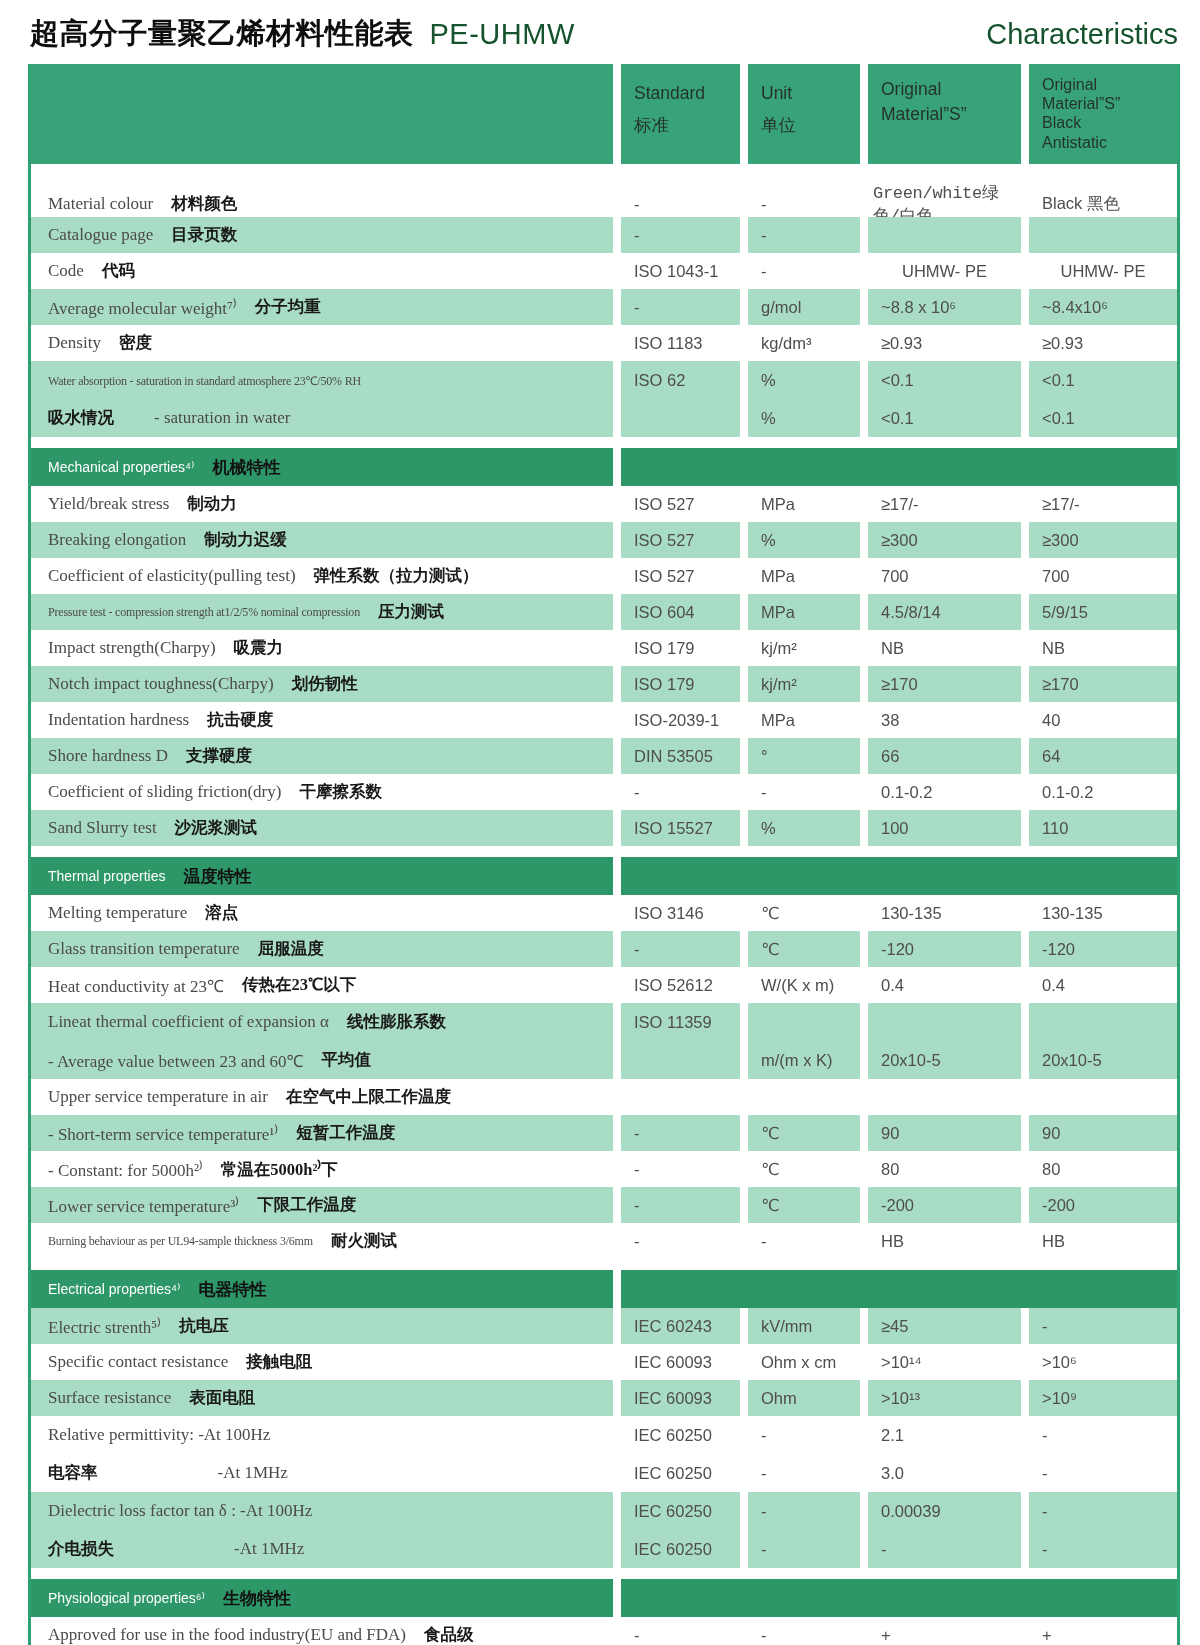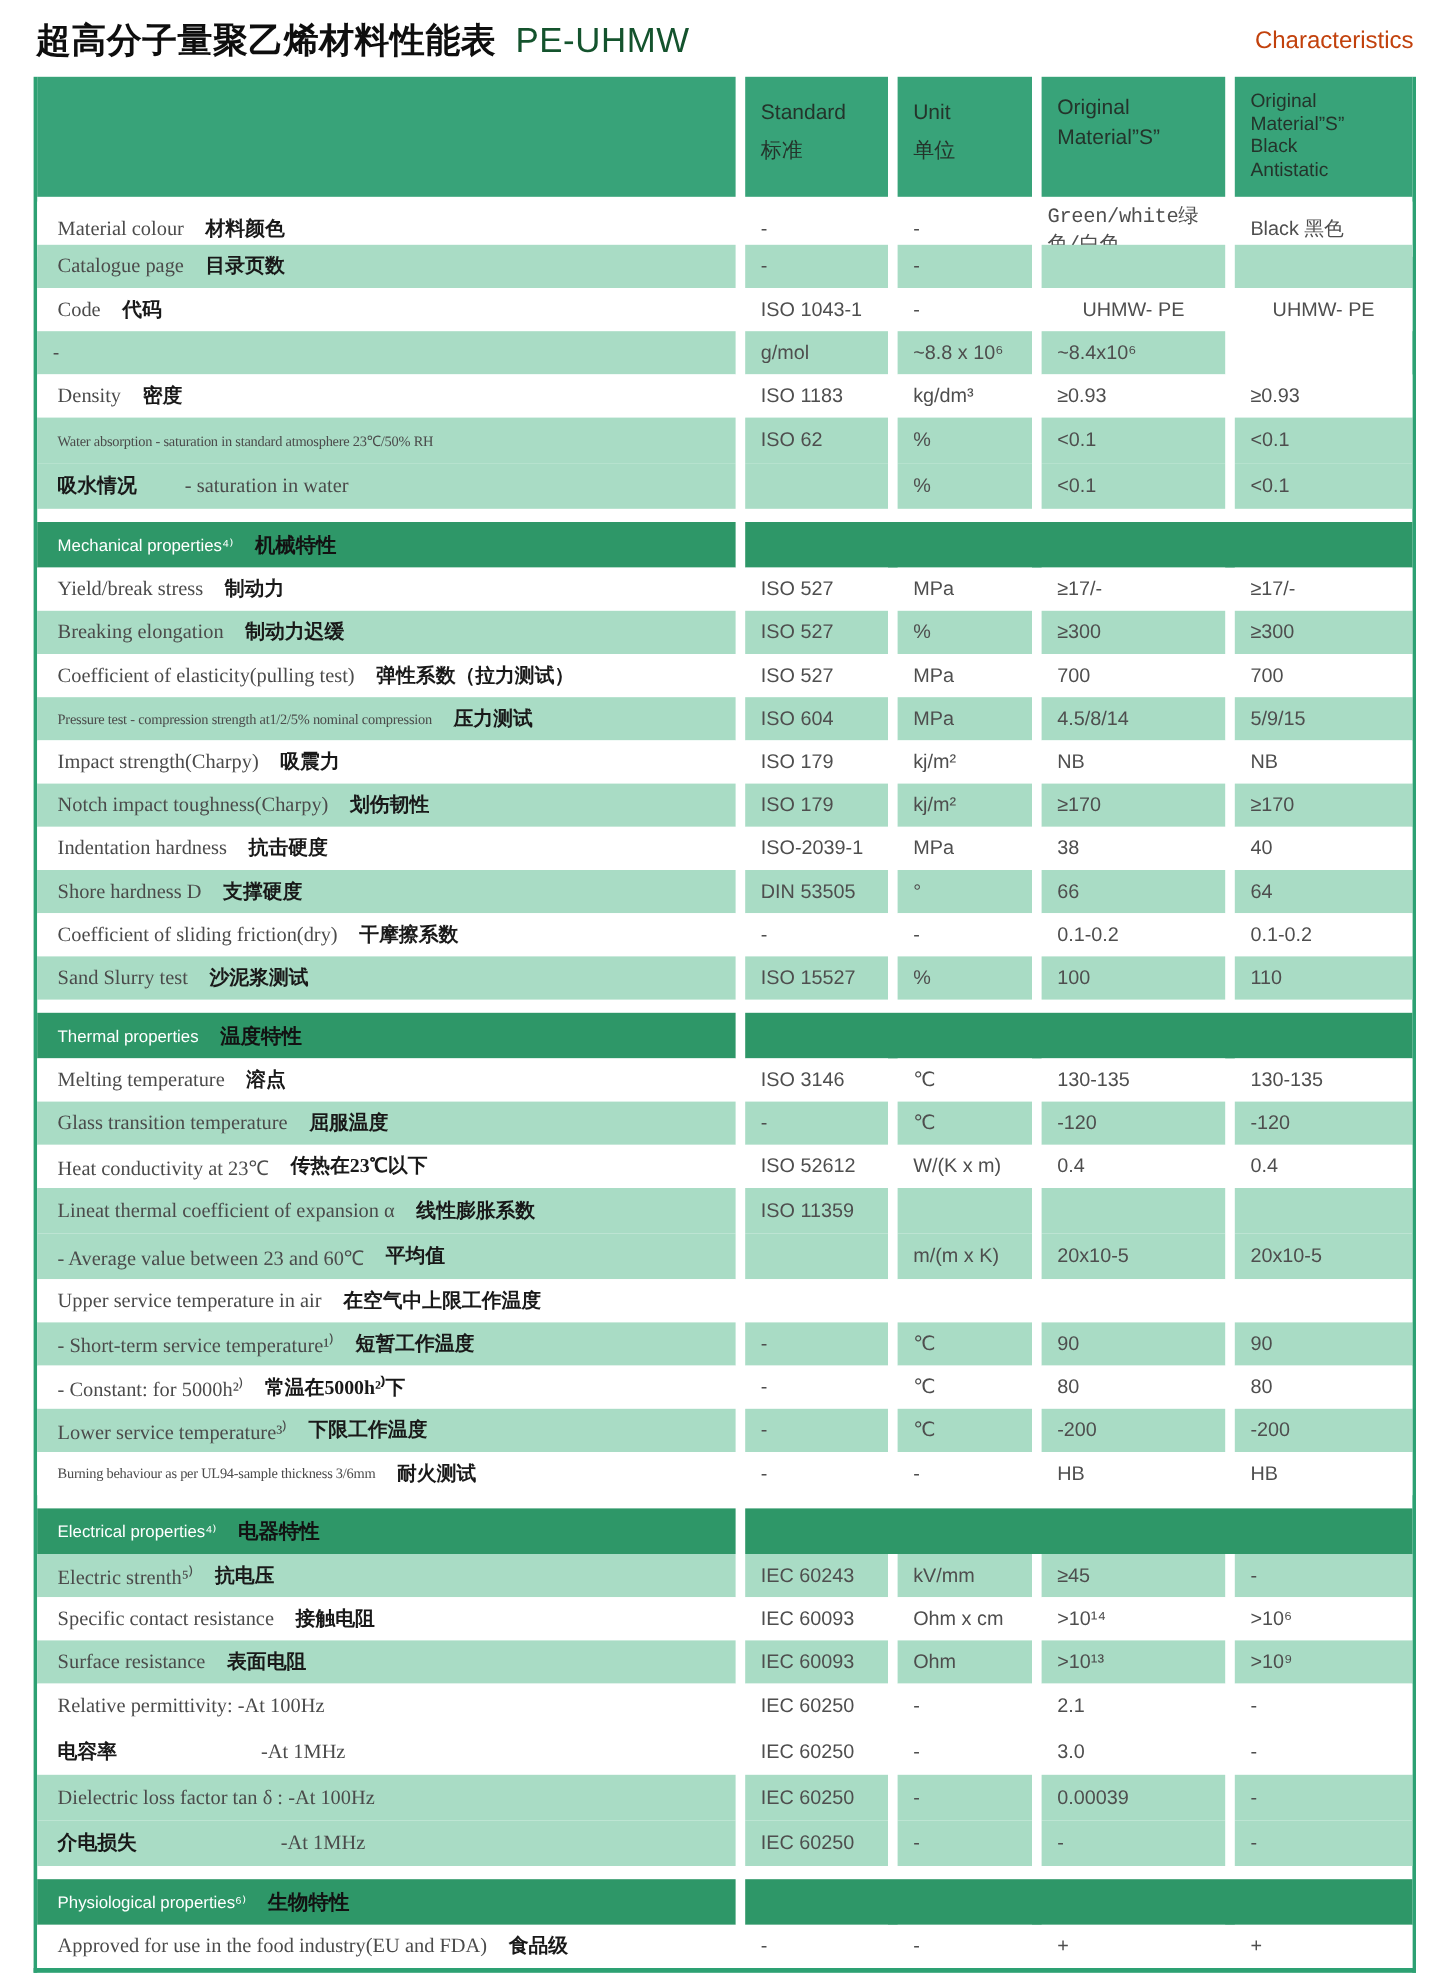--- a/index.html
+++ b/index.html
@@ -6,34 +6,34 @@
   *{box-sizing:border-box;}
   .page{
     position:relative;width:1200px;height:1645px;background:#fff;overflow:hidden;
     font-family:"Liberation Sans","DejaVu Sans",sans-serif;
   }
   .wrap{margin-left:28px;width:1152px;}
   
   .titlebar{display:flex;align-items:center;padding:14px 2px 0 2px;margin-bottom:10px;}
   .t-zh{font-size:29px;font-weight:bold;color:#0e0e0e;letter-spacing:.5px;}
   .t-model{font-size:29px;color:#14532d;margin-left:16px;letter-spacing:.5px;}
-  .t-char{margin-left:auto;font-size:20px;color:#c2410c;}
+  .t-char{margin-left:auto;font-size:29px;color:#14532d;}
   
   .tbl{
     width:1152px;
     border-left:3px solid #2da173;
     border-right:3px solid #2da173;
     border-bottom:4px solid #2da173;
     background:#fff;
   }
   .grid5{display:grid;grid-template-columns:582px 119px 112px 153px 148px;column-gap:8px;}
   .grid2{display:grid;grid-template-columns:582px 556px;column-gap:8px;}
   .cell{display:flex;align-items:center;}
   
-  .thead{height:100px;margin-bottom:4px;}
+  .thead{height:100px;margin-bottom:17px;}
   .thead .cell{background:#38a379;color:#24342b;align-items:flex-start;padding:13px 6px 0 13px;}
   .pre{white-space:pre-line;font-size:17.5px;}
   .h-std,.h-unit{line-height:1.85;}
   .h-s{line-height:1.45;}
   .h-blk{font-size:16px;line-height:1.2;padding-top:11px !important;}
   
   .sec{height:38px;margin-top:11px;}
   .sec .cell{background:#2e9768;}
   .sec-label{padding-left:17px;}
   .sec-en{font-size:14px;color:#ffffff;}
@@ -105,20 +105,24 @@
             <div class="cell lbl">
               <div class="seg en">Code</div>
               <div class="seg zh">代码</div>
             </div>
             <div class="cell val">ISO 1043-1</div>
             <div class="cell val">-</div>
             <div class="cell val ctr">UHMW- PE</div>
             <div class="cell val ctr">UHMW- PE</div>
           </div>
           <div class="line grid5 g">
+            <div class="cell lbl">
+              <div class="seg en">Average molecular weight⁷⁾</div>
+              <div class="seg zh">分子均重</div>
+            </div>
             <div class="cell val">-</div>
             <div class="cell val">g/mol</div>
             <div class="cell val">~8.8 x 10⁶</div>
             <div class="cell val">~8.4x10⁶</div>
           </div>
           <div class="line grid5 w">
             <div class="cell lbl">
               <div class="seg en">Density</div>
               <div class="seg zh">密度</div>
             </div>

